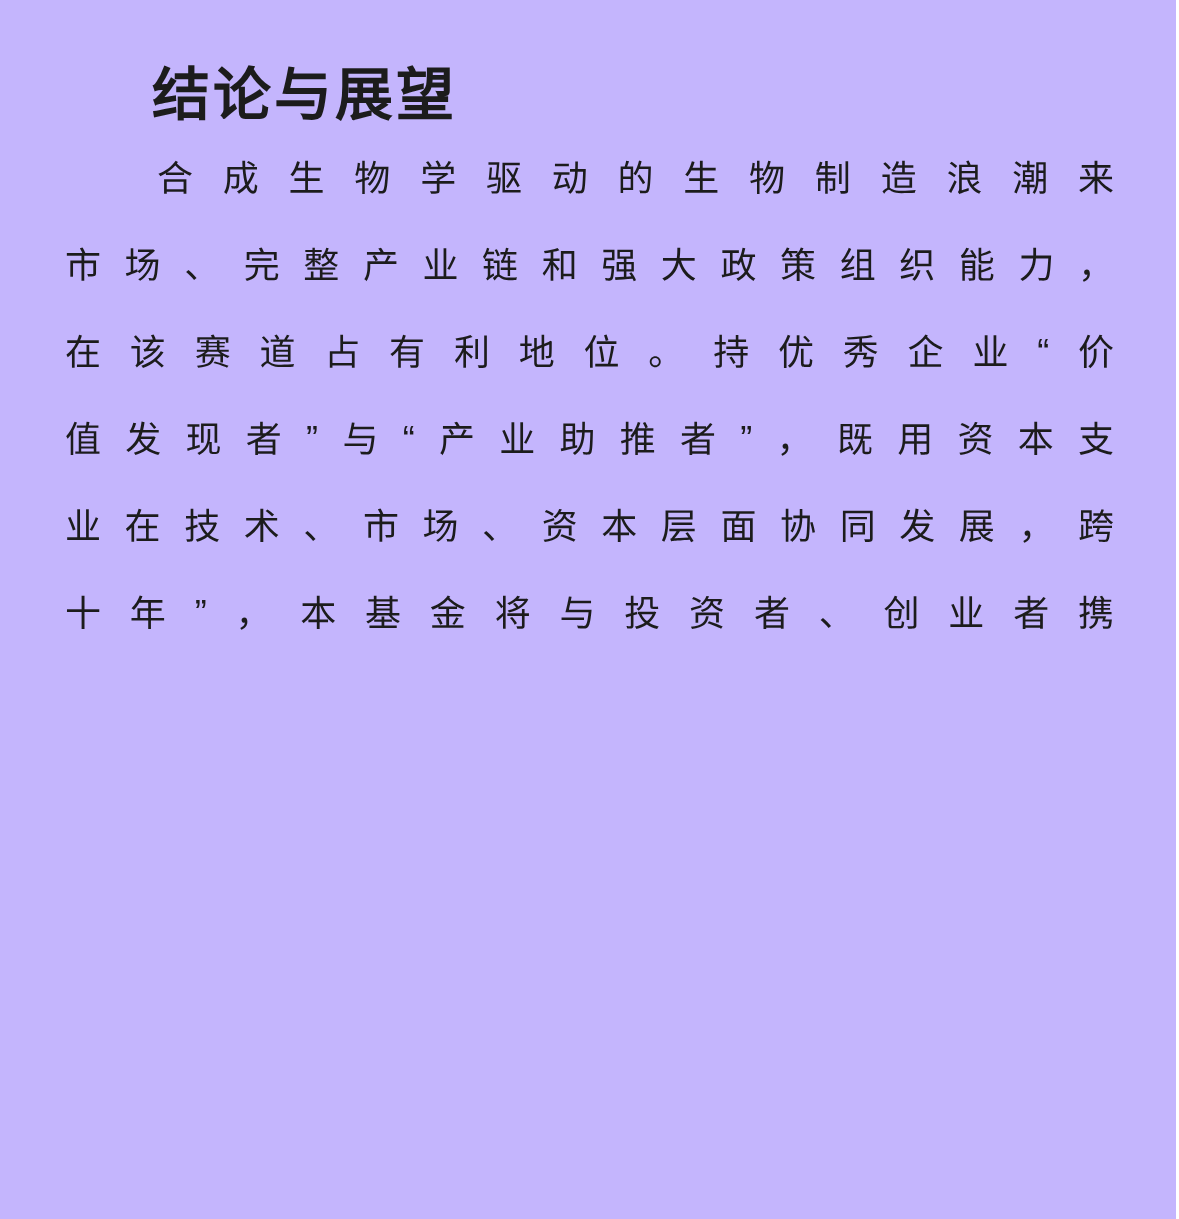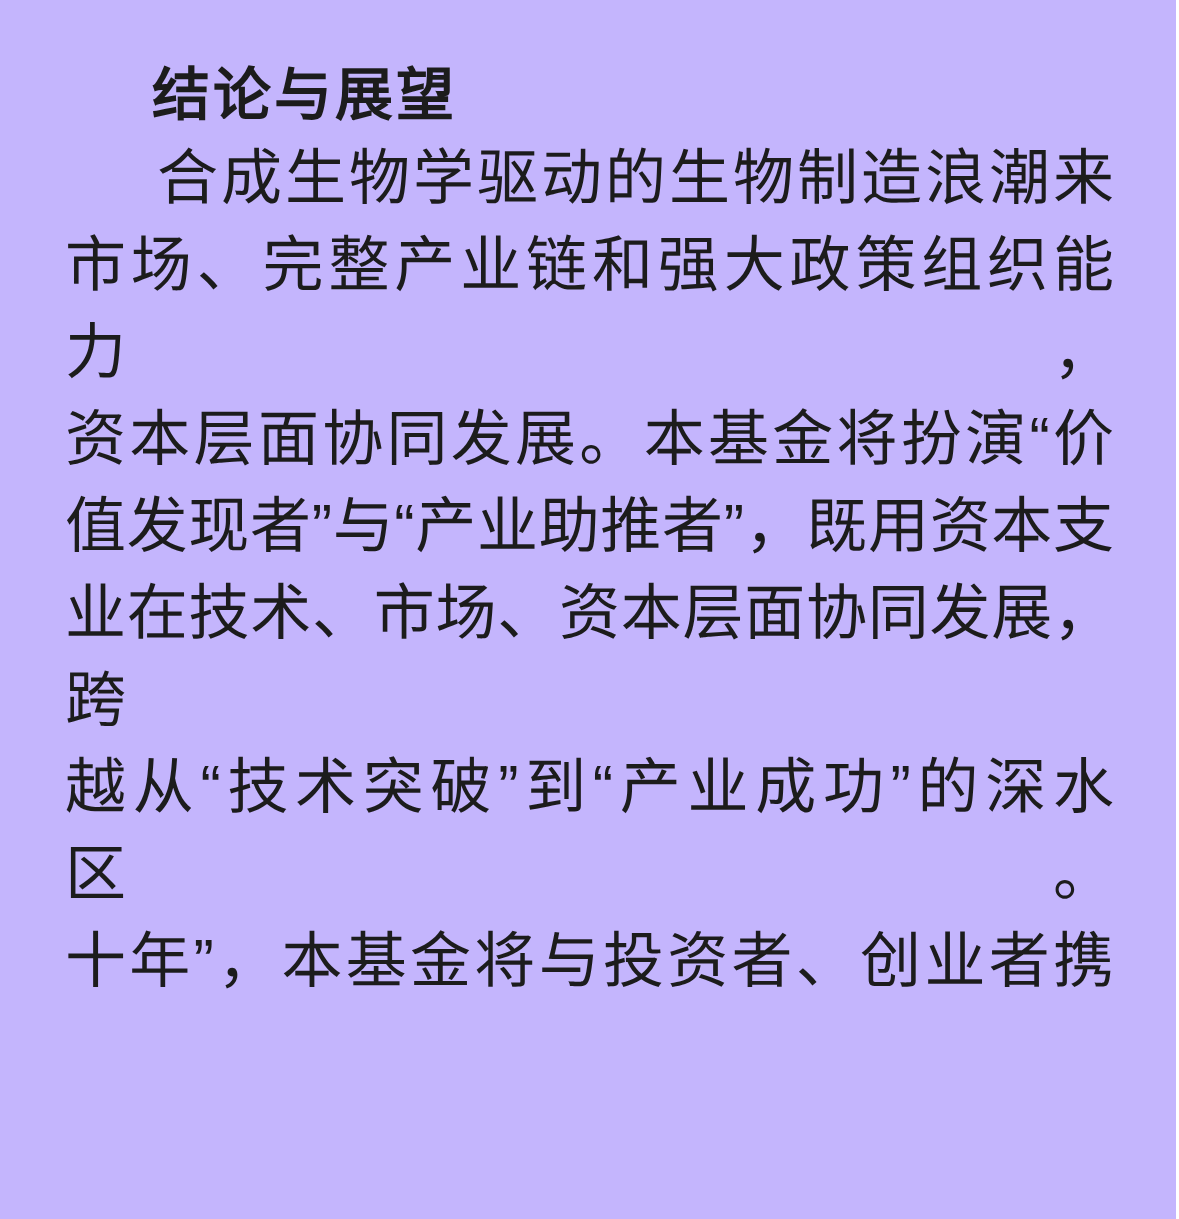--- a/index.html
+++ b/index.html
@@ -21,21 +21,21 @@
   .heading {
     margin: 0 0 0 87px;
     font-size: 58px;
     line-height: 58px;
     font-weight: 900;
     letter-spacing: 3px;
     color: #1c1c1c;
   }
   .paragraph {
     margin-top: 11px;
-    font-size: 61px;
+    font-size: 36px;
     font-weight: 400;
     color: #1c1c1c;
   }
   .line {
     line-height: 87px;
     text-align: justify;
     text-align-last: justify;
     text-justify: inter-character;
     letter-spacing: 0;
   }
@@ -49,19 +49,18 @@
   }
 </style>
 </head>
 <body>
 
 <div class="page">
   <h1 class="heading">结论与展望</h1>
   <div class="paragraph">
       <div class="line indent">合成生物学驱动的生物制造浪潮来</div>
       <div class="line">市场、完整产业链和强大政策组织能力，</div>
-      <div class="line">资本层面协同发展。本基金将扮演“价</div>
+      <div class="line">在该赛道占有利地位。持优秀企业“价</div>
       <div class="line">值发现者”与“产业助推者”，既用资本支</div>
       <div class="line">业在技术、市场、资本层面协同发展，跨</div>
-      <div class="line">越从“技术突破”到“产业成功”的深水区。</div>
       <div class="line">十年”，本基金将与投资者、创业者携</div>
     </div>
 </div>
 
 </body></html>

